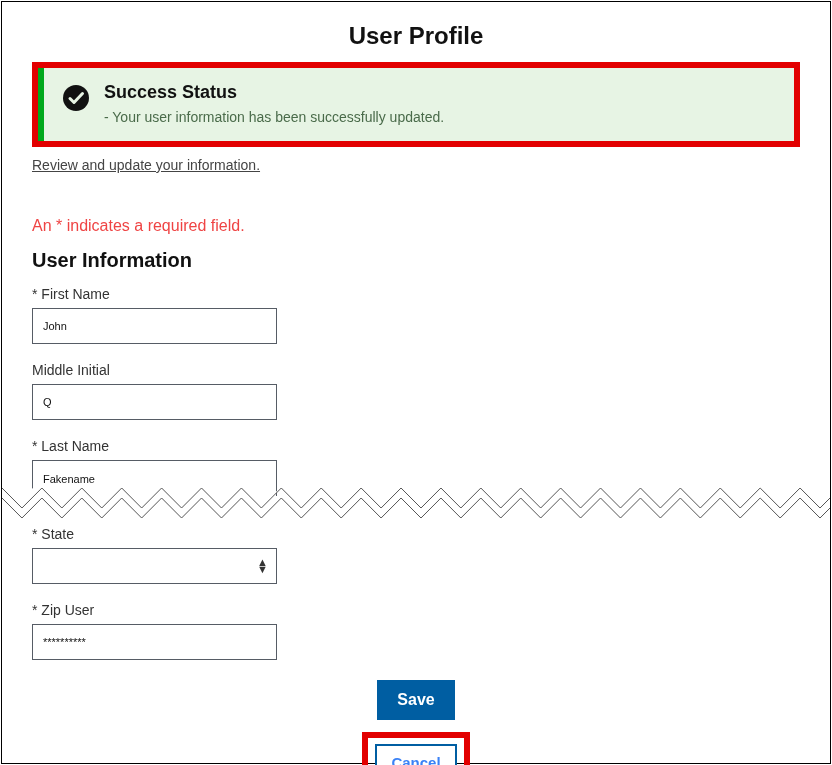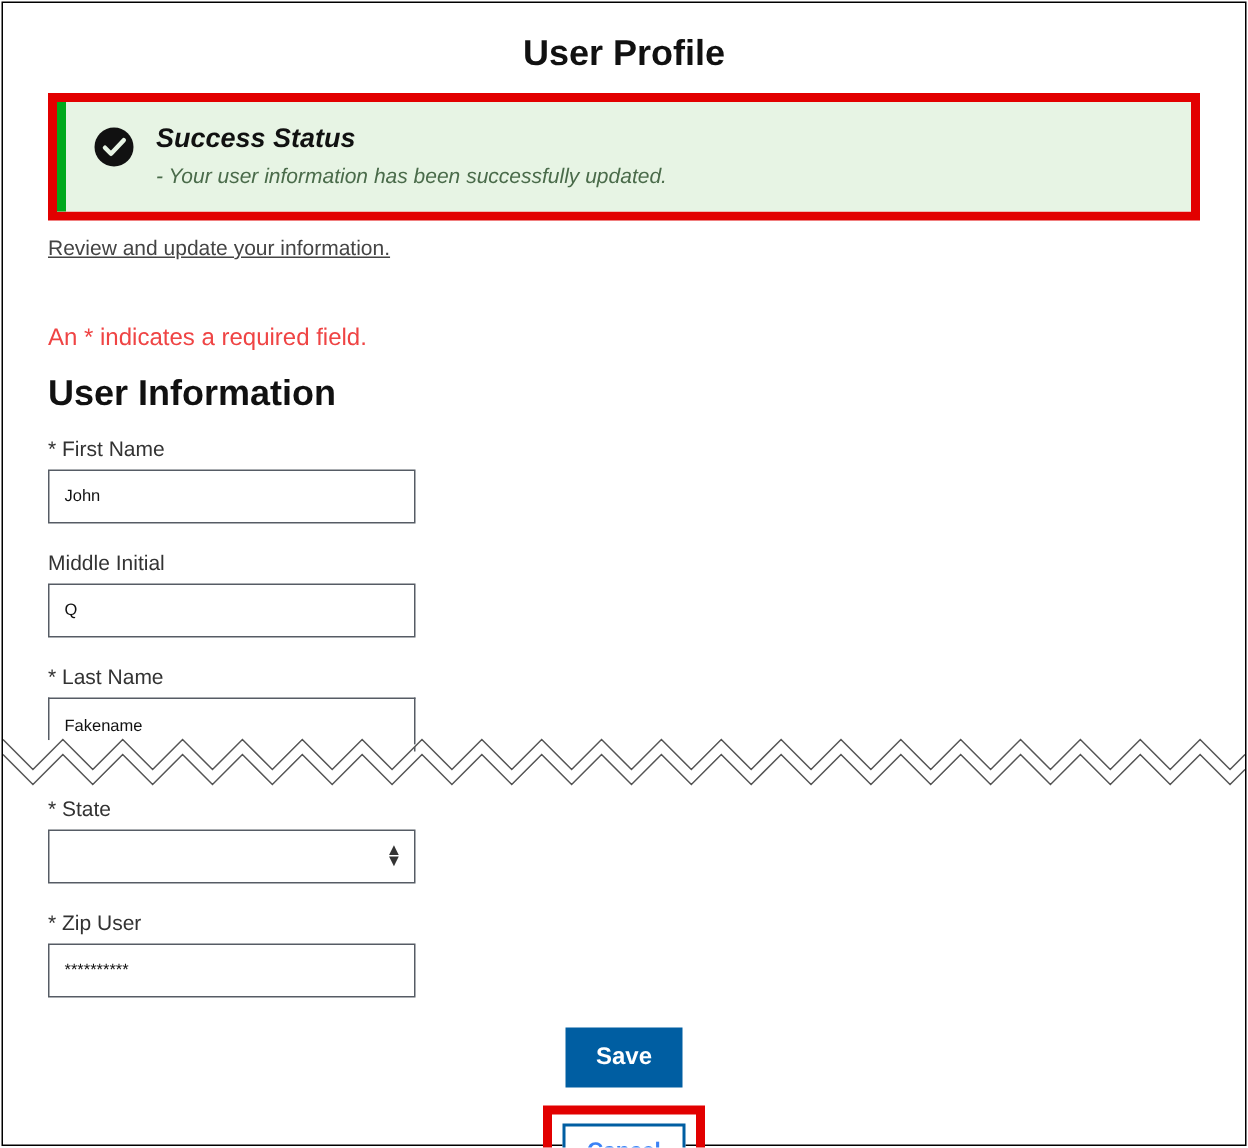--- a/index.html
+++ b/index.html
@@ -43,21 +43,20 @@
       gap: 14px;
     }
     .check-circle {
       width: 28px;
       height: 28px;
       flex-shrink: 0;
       margin-top: 2px;
     }
     .success-text {
       flex: 1;
-      font-style: italic;
     }
     .success-title {
       font-size: 18px;
       font-weight: 700;
       color: #111;
       margin-bottom: 6px;
     }
     .success-msg {
       font-size: 14px;
       color: #4a6b4a;
@@ -69,21 +68,21 @@
       margin-bottom: 10px;
       text-decoration: underline;
     }
     .required-note {
       font-size: 16px;
       color: #ef4444;
       margin-bottom: 14px;
       margin-top: 44px;
     }
     .section-title {
-      font-size: 24px;
+      font-size: 20px;
       font-weight: 700;
       color: #111;
       margin-bottom: 14px;
     }
     .field {
       margin-bottom: 18px;
     }
     .field-label {
       font-size: 14px;
       color: #333;

